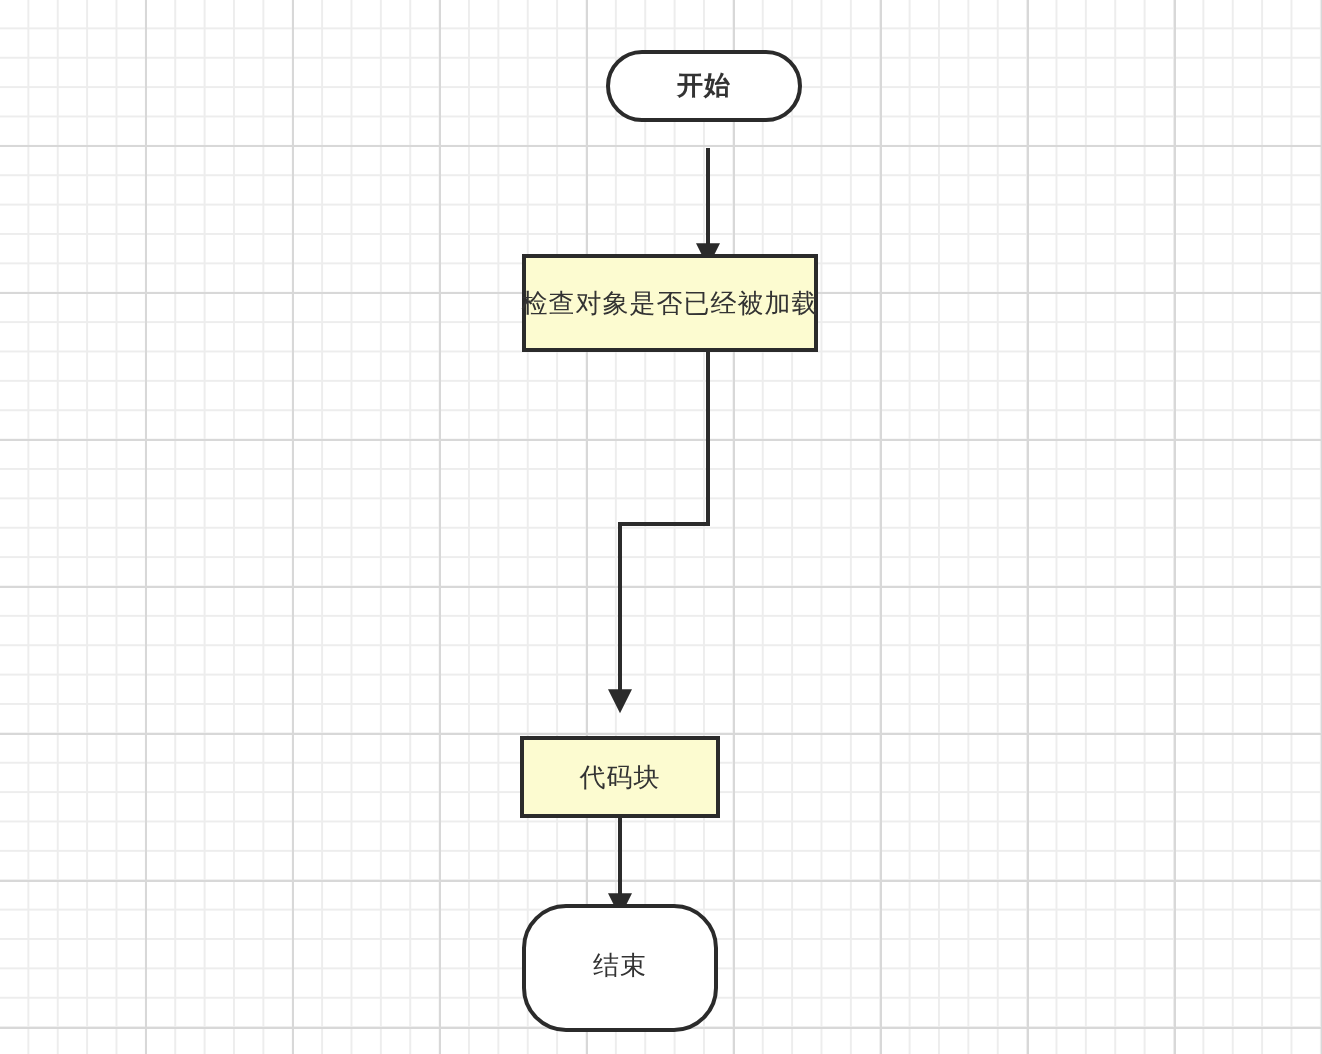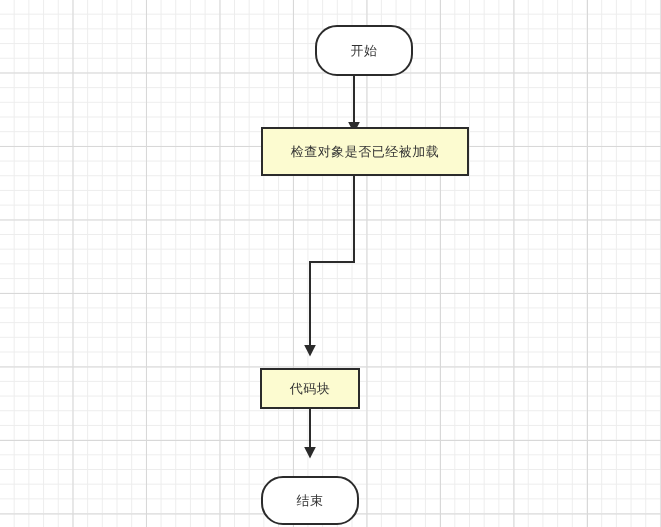--- a/index.html
+++ b/index.html
@@ -55,24 +55,24 @@
   }
   .node.process {
     background: #fcfbd0;
     border-radius: 0;
   }
   .node-label {
     display: block;
     white-space: nowrap;
   }
   
-  #node-start   { left: 315px; top: 25px;  width: 98px;  height: 51px; }
-  #node-check   { left: 261px; top: 127px; width: 208px; height: 49px; }
+  #node-start   { left: 303px; top: 25px;  width: 98px;  height: 36px; font-weight: bold; }
+  #node-check   { left: 261px; top: 127px; width: 148px; height: 49px; }
   #node-code    { left: 260px; top: 368px; width: 100px; height: 41px; }
-  #node-end     { left: 261px; top: 476px; width: 98px;  height: 49px; }
+  #node-end     { left: 261px; top: 452px; width: 98px;  height: 64px; font-family: Liberation Mono, monospace; }
 </style>
 </head>
 <body>
 
 <div id="canvas">
 
   <svg id="edges" viewBox="0 0 661 527" width="661" height="527" xmlns="http://www.w3.org/2000/svg">
     <defs>
       <marker id="arrowhead" markerWidth="9" markerHeight="9" refX="1.2" refY="3" orient="auto" markerUnits="strokeWidth">
         <path d="M 0 0 L 6 3 L 0 6 z" fill="#2b2b2b"></path>

